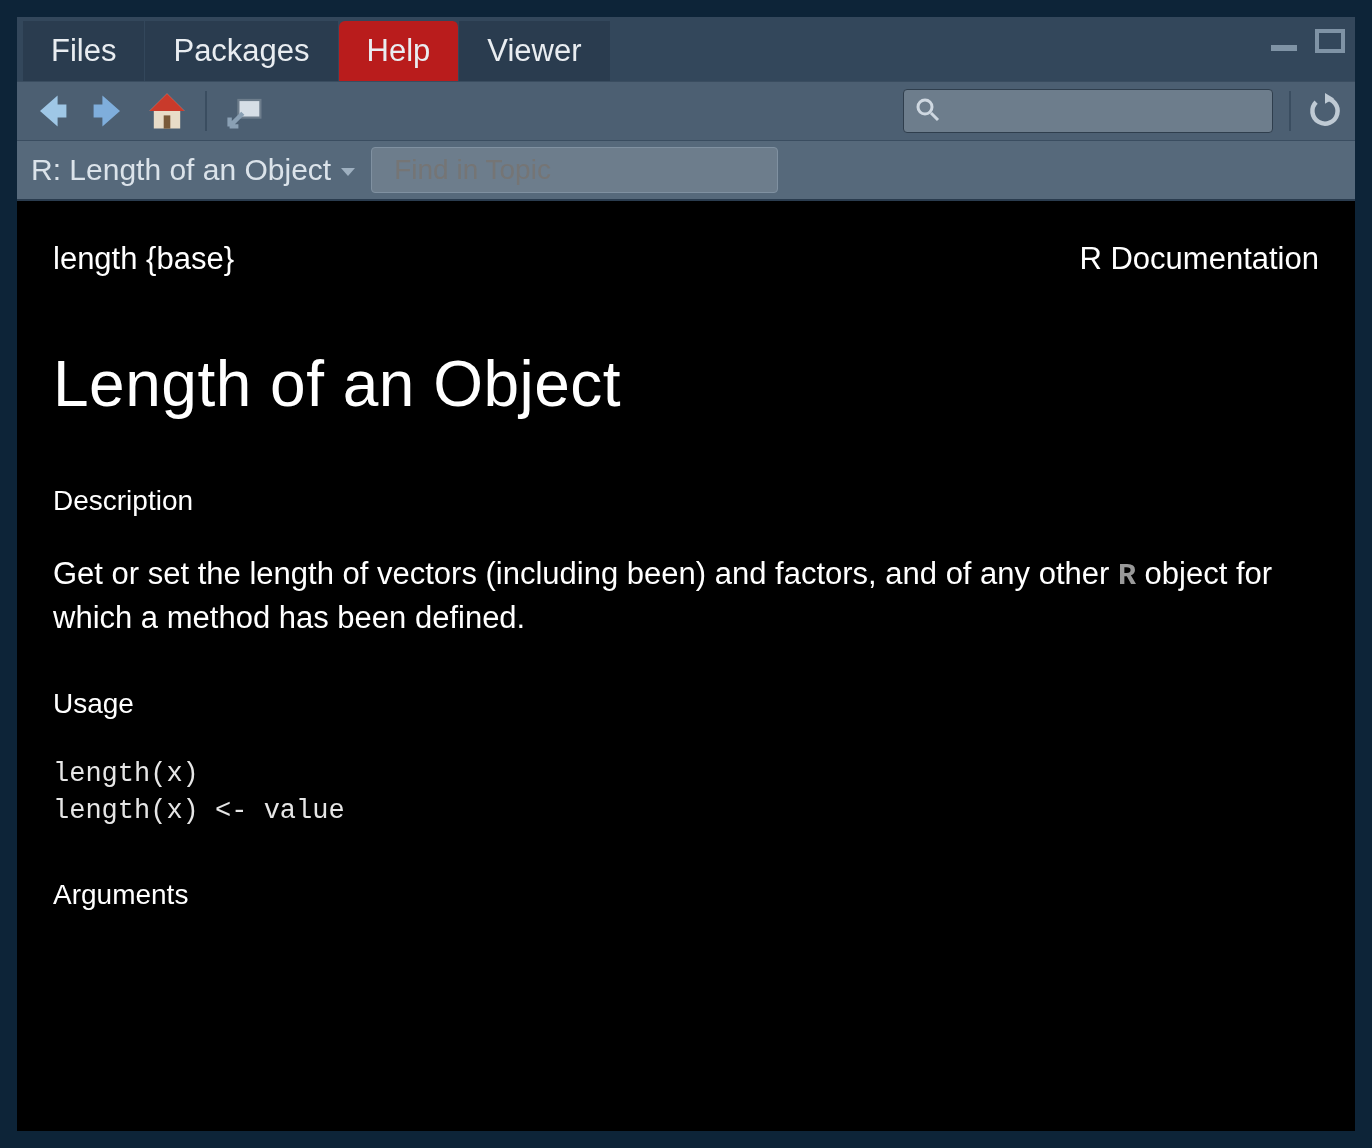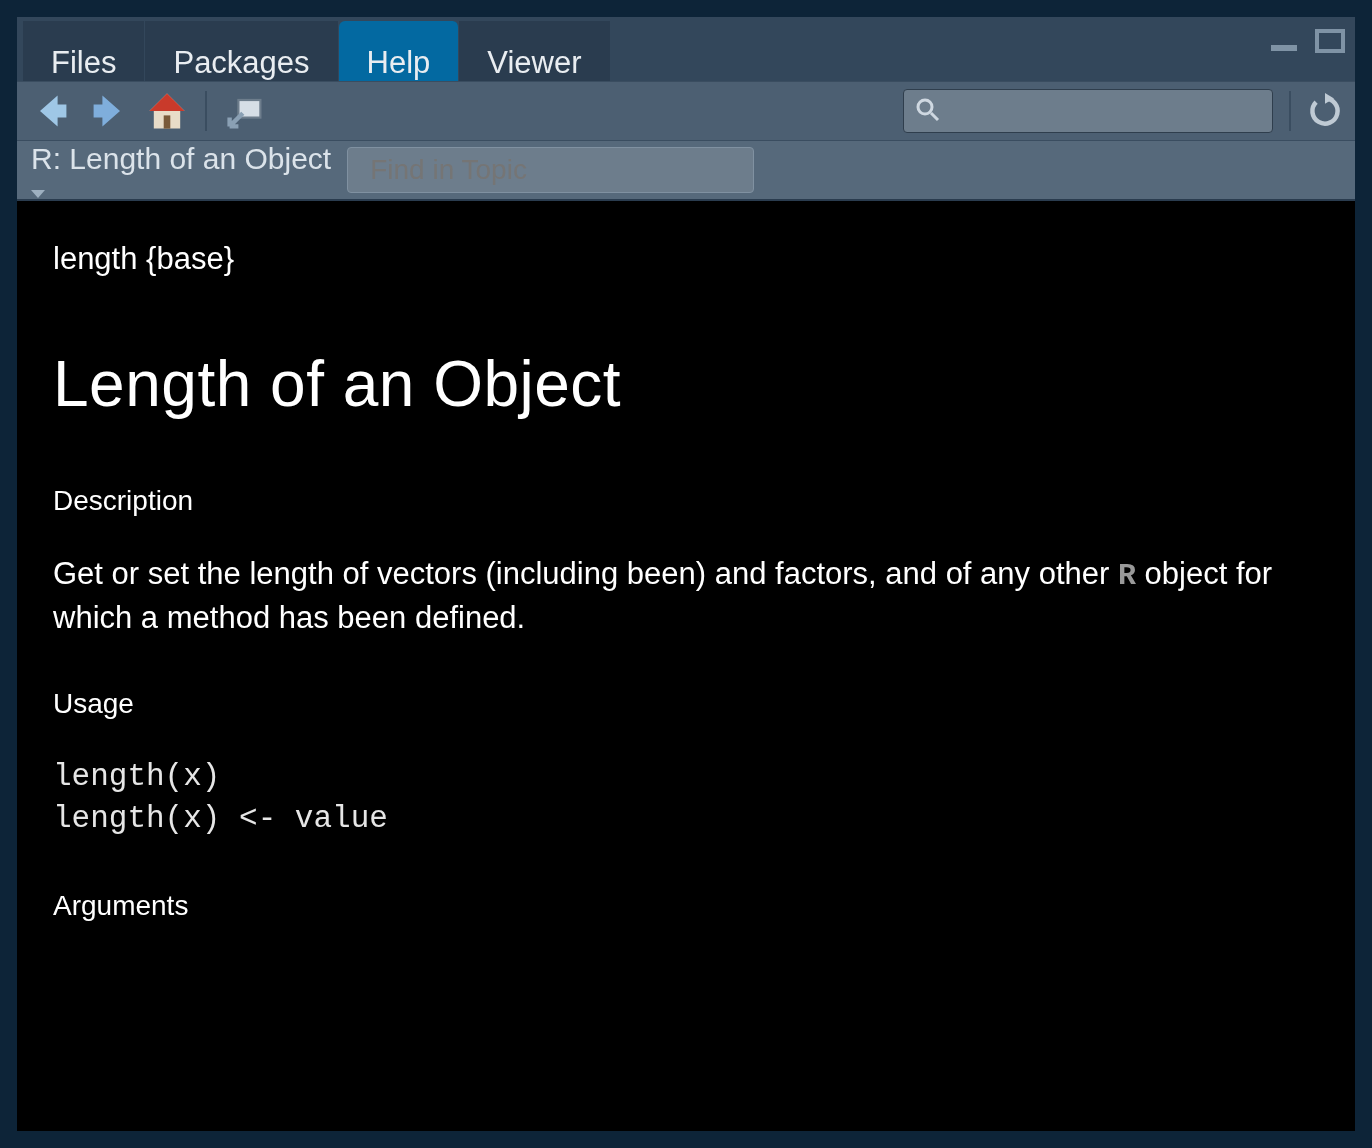--- a/index.html
+++ b/index.html
@@ -18,31 +18,31 @@
   }
   
   .tabbar {
     display: flex; align-items: stretch;
     height: 64px;
     background: #33475b;
     padding-left: 6px;
     position: relative;
   }
   .tab {
-    display: flex; align-items: flex-end; justify-content: center;
+    display: flex; align-items: center; justify-content: center;
     padding: 0 28px;
     color: #e9edf1;
     font-size: 31px;
     background: #2a3c4f;
     border-right: 1px solid #33475b;
     cursor: default;
     margin-top: 4px;
   }
   .tab.active {
-    background: #0369a1;
+    background: #b91c1c;
     border-top-left-radius: 6px;
     border-top-right-radius: 6px;
   }
   .win-controls {
     position: absolute; right: 8px; top: 10px;
     display: flex; gap: 12px; align-items: center;
   }
   .win-min, .win-max {
     width: 34px; height: 28px; display: inline-block;
   }
@@ -78,21 +78,21 @@
   .breadcrumb {
     height: 60px;
     background: #56697b;
     display: flex; align-items: center;
     padding: 0 14px;
     gap: 16px;
     border-bottom: 2px solid #2a3c4f;
   }
   .breadcrumb-text {
     color: #dbe3ea; font-size: 30px;
-    display: flex; gap: 10px; flex-direction: column;
+    display: flex; align-items: center; gap: 10px;
   }
   .chev-down {
     display: inline-block; width: 0; height: 0;
     border-left: 7px solid transparent;
     border-right: 7px solid transparent;
     border-top: 8px solid #9eb0c0;
     margin-top: 4px;
   }
   .find-topic {
     background: #6d7d8c;
@@ -133,21 +133,21 @@
     margin-bottom: 50px;
   }
   .r-glyph {
     font-family: "Courier New", monospace;
     font-weight: bold;
     color: #999;
     font-size: 30px;
   }
   pre.usage {
     font-family: "Courier New", monospace;
-    font-size: 31px;
+    font-size: 27px;
     color: #e6e6e6;
     margin-bottom: 50px;
     white-space: pre;
     line-height: 1.35;
   }
 </style>
 </head>
 <body>
 
 <div class="panel">
@@ -227,20 +227,21 @@
     <div class="breadcrumb-text">
       <span>R: Length of an Object</span>
       <span class="chev-down"></span>
     </div>
     <input class="find-topic" type="text" placeholder="Find in Topic" style="">
   </div>
 
   <div class="content">
     <div class="doc-header">
       <span>length {base}</span>
+      <span>R Documentation</span>
     </div>
     <h1 class="doc-title">Length of an Object</h1>
 
     <h2 class="sec-heading">Description</h2>
     <p class="sec-body">
       <span>Get or set the length of vectors (including been) and factors, and of any other </span><span class="r-glyph">R</span><span> object for which a method has been defined.</span>
     </p>
 
     <h2 class="sec-heading">Usage</h2>
     <pre class="usage">length(x)

